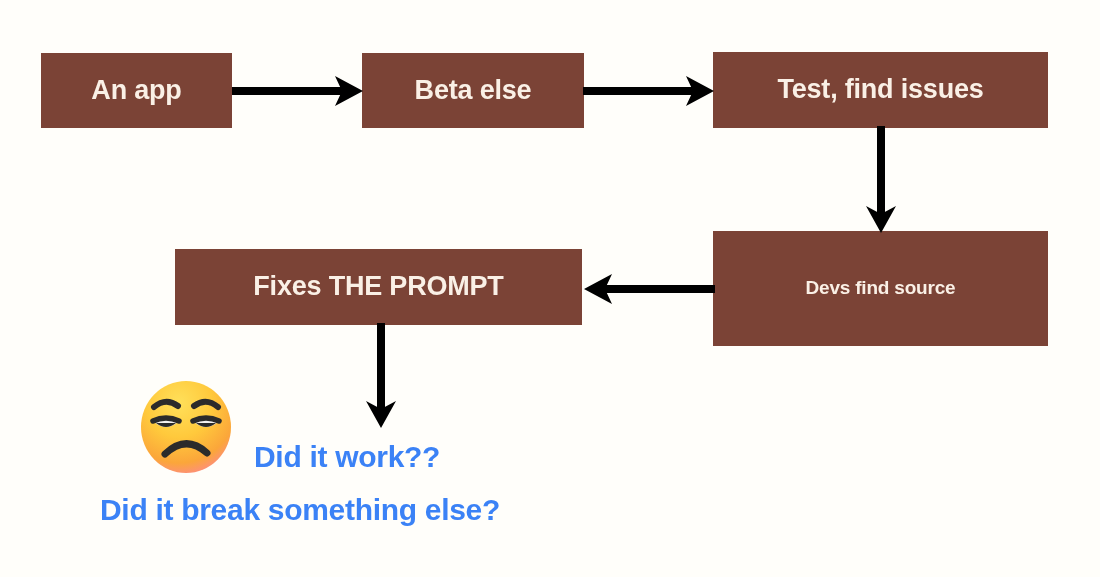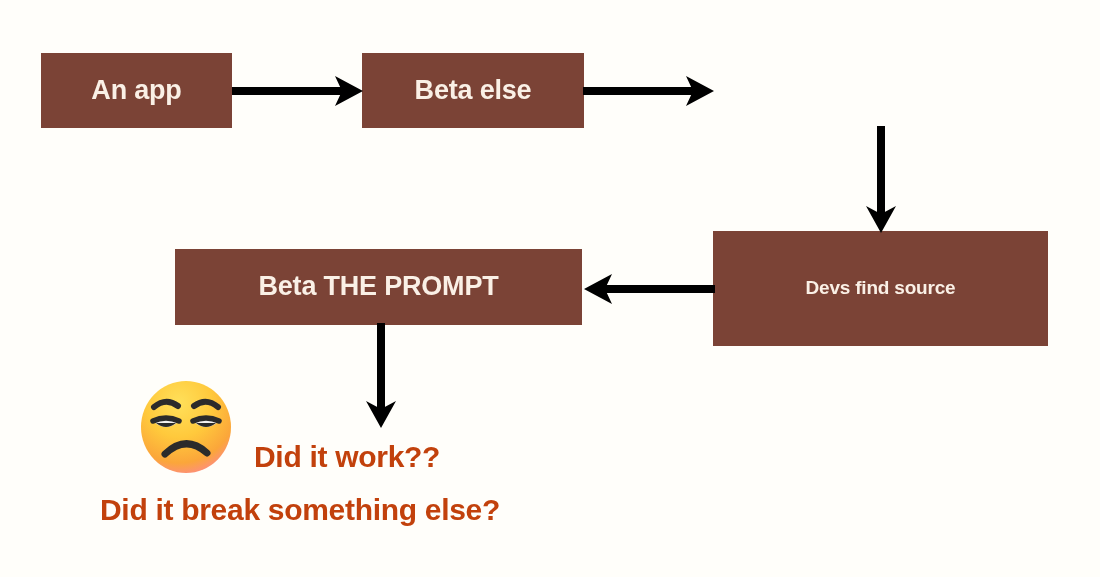--- a/index.html
+++ b/index.html
@@ -62,21 +62,21 @@
     left: 135px;
     top: 377px;
     width: 102px;
     height: 102px;
   }
   #emoji-weary svg { display: block; }
 
   
   .caption {
     position: absolute;
-    color: #c2410c;
+    color: #3b82f6;
     font-weight: 700;
     font-size: 30px;
     letter-spacing: -0.3px;
     white-space: nowrap;
     -webkit-font-smoothing: antialiased;
   }
   #caption-work  { left: 254px; top: 440px; }
   #caption-break { left: 100px; top: 493px; }
 </style>
 </head>
@@ -85,29 +85,32 @@
 <div id="canvas">
 
   <div class="node" id="node-app">
     <span>An app</span>
   </div>
 
   <div class="node" id="node-beta">
     <span>Beta else</span>
   </div>
 
+  <div class="node" id="node-test">
+    <span>Test, find issues</span>
+  </div>
 
   <div class="node" id="node-devs">
     <span>
       <span>Devs find source</span><br>
     </span>
   </div>
 
   <div class="node" id="node-fixes">
-    <span>Beta THE PROMPT</span>
+    <span>Fixes THE PROMPT</span>
   </div>
 
   <div class="arrow" id="arrow-app-beta">
     <svg width="132" height="30" viewBox="0 0 132 30">
       <line x1="0" y1="15" x2="113" y2="15" stroke="#000000" stroke-width="8"></line>
       <path d="M 103 0 L 131 15 L 103 30 L 110 15 Z" fill="#000000"></path>
     </svg>
   </div>
 
   <div class="arrow" id="arrow-beta-test">

